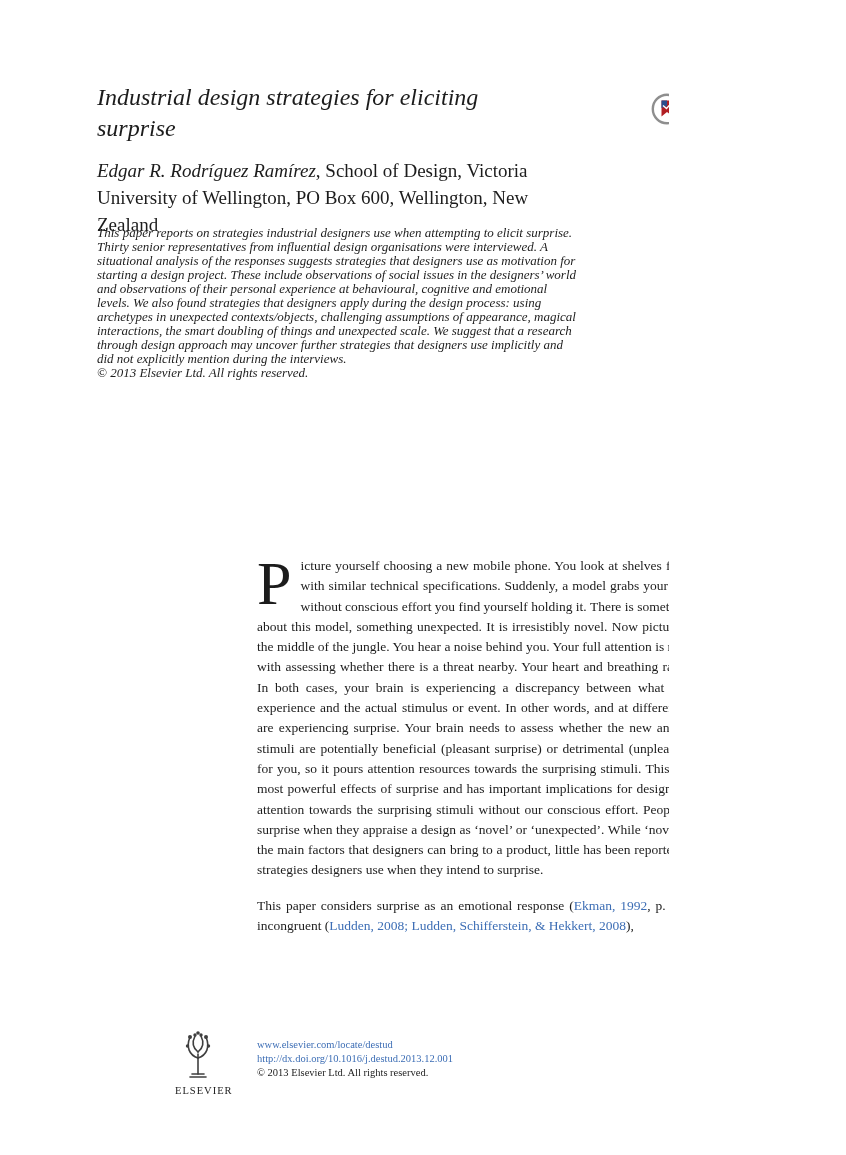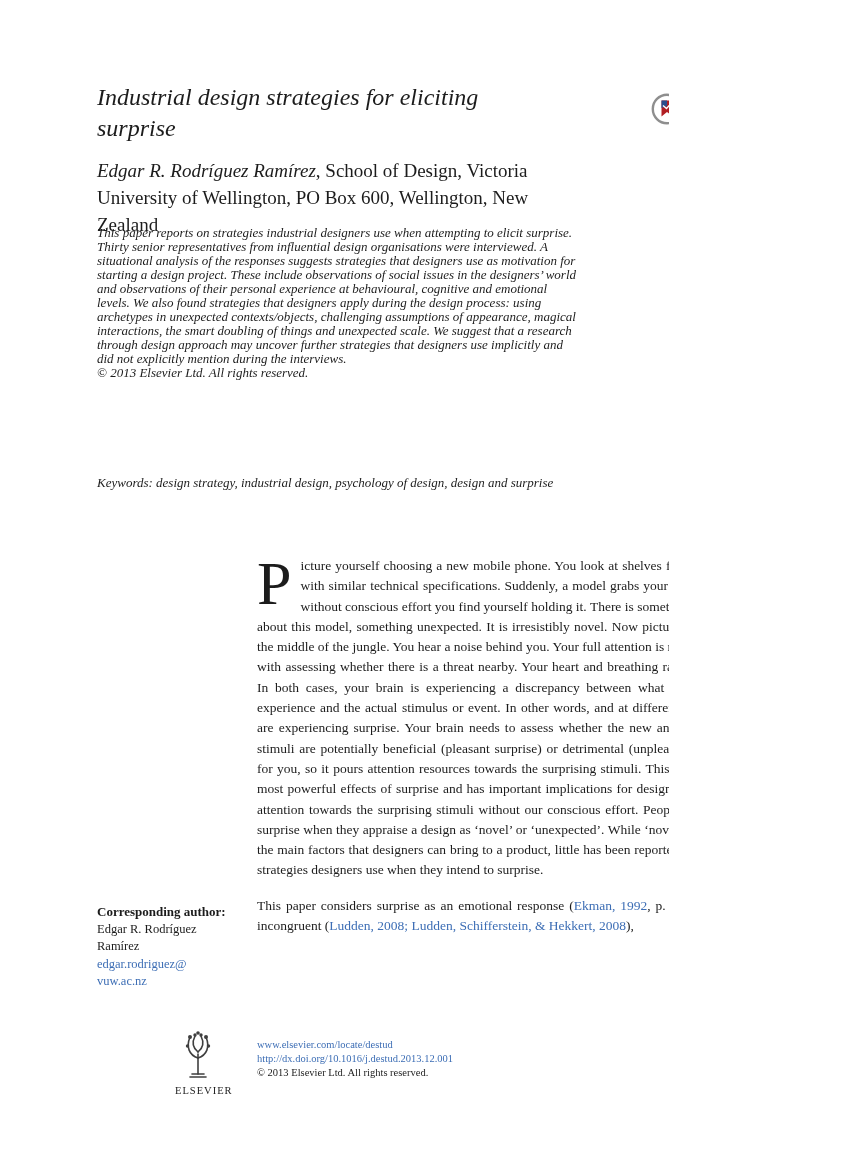--- a/index.html
+++ b/index.html
@@ -112,38 +112,30 @@
 
   <div class="authors">
     <span class="author-name">Edgar R. Rodríguez Ramírez</span><span>, School of Design, Victoria University of Wellington, PO Box 600, Wellington, New Zealand</span>
   </div>
 
   <div class="abstract">
     <div>This paper reports on strategies industrial designers use when attempting to elicit surprise. Thirty senior representatives from influential design organisations were interviewed. A situational analysis of the responses suggests strategies that designers use as motivation for starting a design project. These include observations of social issues in the designers’ world and observations of their personal experience at behavioural, cognitive and emotional levels. We also found strategies that designers apply during the design process: using archetypes in unexpected contexts/objects, challenging assumptions of appearance, magical interactions, the smart doubling of things and unexpected scale. We suggest that a research through design approach may uncover further strategies that designers use implicitly and did not explicitly mention during the interviews.</div>
     <div class="copyright">© 2013 Elsevier Ltd. All rights reserved.</div>
   </div>
 
-  <div class="keywords">Keywords: design strategy, industrial design, psychology of design, design and surprise</div>
 
   <div class="body-col">
     <div class="p1">
       <span class="dropcap">P</span><span>icture yourself choosing a new mobile phone. You look at shelves full of models with similar technical specifications. Suddenly, a model grabs your attention and without conscious effort you find yourself holding it. There is something different about this model, something unexpected. It is irresistibly novel. Now picture yourself in the middle of the jungle. You hear a noise behind you. Your full attention is now occupied with assessing whether there is a threat nearby. Your heart and breathing rates shoot up. In both cases, your brain is experiencing a discrepancy between what it expects to experience and the actual stimulus or event. In other words, and at different levels, you are experiencing surprise. Your brain needs to assess whether the new and unexpected stimuli are potentially beneficial (pleasant surprise) or detrimental (unpleasant surprise) for you, so it pours attention resources towards the surprising stimuli. This is one of the most powerful effects of surprise and has important implications for design: it grabs our attention towards the surprising stimuli without our conscious effort. People experience surprise when they appraise a design as ‘novel’ or ‘unexpected’. While ‘novelty’ is one of the main factors that designers can bring to a product, little has been reported about what strategies designers use when they intend to surprise.</span>
     </div>
     <div class="p2">
       <span>This paper considers surprise as an emotional response (</span><a>Ekman, 1992</a><span>, p. 170) towards incongruent (</span><a>Ludden, 2008; Ludden, Schifferstein, &amp; Hekkert, 2008</a><span>),</span>
     </div>
   </div>
 
-  <div class="margin-note">
-    <div class="heading">Corresponding author:</div>
-    <div>Edgar R. Rodríguez</div>
-    <div>Ramírez</div>
-    <a>edgar.rodriguez@</a>
-    <a>vuw.ac.nz</a>
-  </div>
 
   <div class="footer-logo">
     <span>
       <svg width="46" height="52" viewBox="0 0 46 52">
         <g stroke="#3f3f3f" fill="none" stroke-width="1.6" stroke-linecap="round">
           <path d="M23 46 V26"></path>
           <path d="M23 30 C 14 27, 11 19, 15 9"></path>
           <path d="M23 30 C 32 27, 35 19, 31 9"></path>
           <path d="M23 24 C 18 20, 17 14, 20 8"></path>
           <path d="M23 24 C 28 20, 29 14, 26 8"></path>

